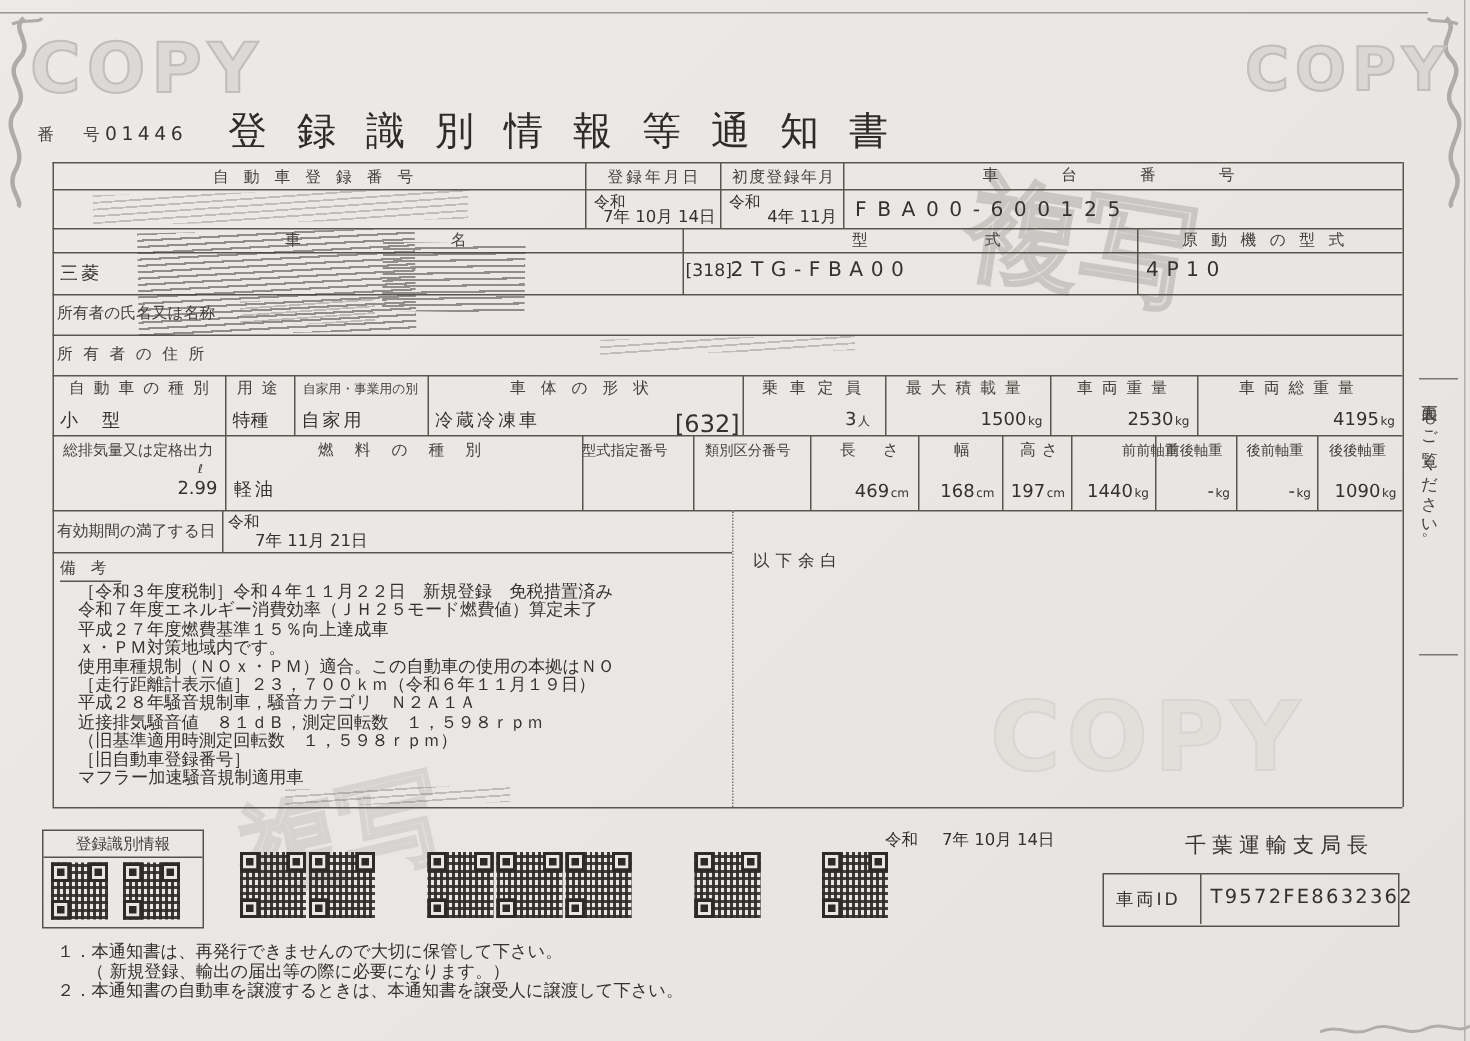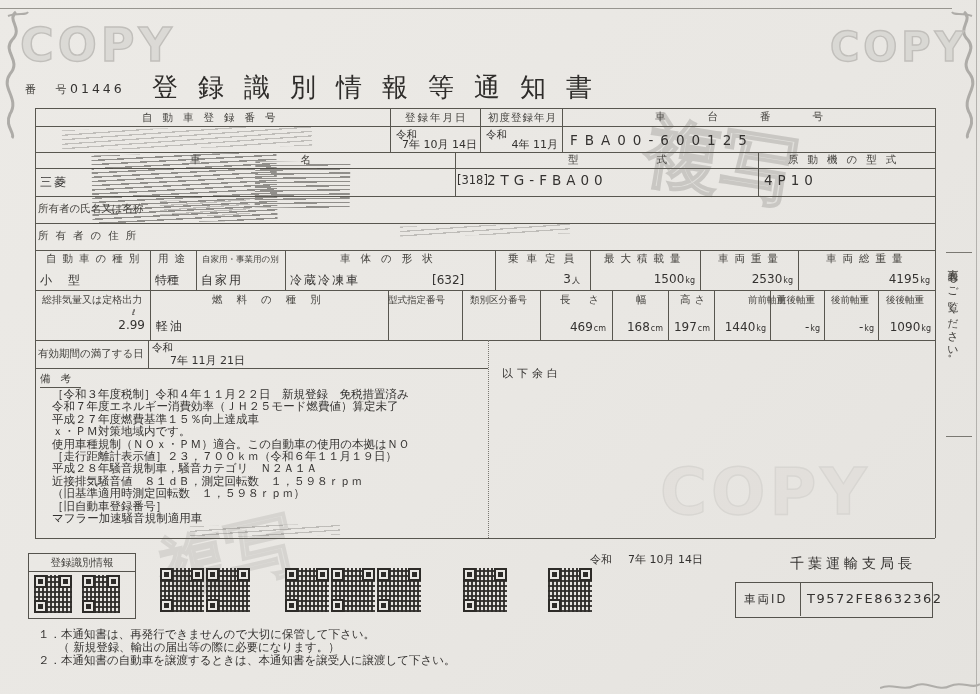--- a/index.html
+++ b/index.html
@@ -157,21 +157,21 @@
   <div class="lbl" style="left:340px;top:252px;letter-spacing:10px;">車体の形状</div>
   <div class="lbl" style="left:508px;top:252px;letter-spacing:8px;">乗車定員</div>
   <div class="lbl" style="left:604px;top:252px;letter-spacing:6px;">最大積載量</div>
   <div class="lbl" style="left:718px;top:252px;letter-spacing:6px;">車両重量</div>
   <div class="lbl" style="left:826px;top:252px;letter-spacing:6px;">車両総重量</div>
 
   <div class="val" style="left:40px;top:272px;letter-spacing:16px;">小型</div>
   <div class="val" style="left:155px;top:272px;">特種</div>
   <div class="val" style="left:201px;top:272px;letter-spacing:2px;">自家用</div>
   <div class="val" style="left:290px;top:272px;letter-spacing:2px;">冷蔵冷凍車</div>
-  <div class="val" style="left:432px;top:273px;font-size:12px;">[632]</div>
+  <div class="val" style="left:450px;top:273px;font-size:16px;">[632]</div>
   <div class="val num" style="left:495px;top:272px;width:85px;"><span>3</span><span class="unit">人</span></div>
   <div class="val num" style="left:590px;top:272px;width:105px;"><span>1500</span><span class="unit">kg</span></div>
   <div class="val num" style="left:700px;top:272px;width:93px;"><span>2530</span><span class="unit">kg</span></div>
   <div class="val num" style="left:798px;top:272px;width:132px;"><span>4195</span><span class="unit">kg</span></div>
 
   <div class="lbl" style="left:42px;top:293px;font-size:10px;">総排気量又は定格出力</div>
   <div class="lbl" style="left:212px;top:293px;letter-spacing:14px;">燃料の種別</div>
   <div class="lbl" style="left:388px;top:294px;font-size:9.5px;text-align:right;">型式指定番号</div>
   <div class="lbl" style="left:470px;top:294px;font-size:9.5px;">類別区分番号</div>
   <div class="lbl" style="left:560px;top:293px;letter-spacing:18px;">長さ</div>

